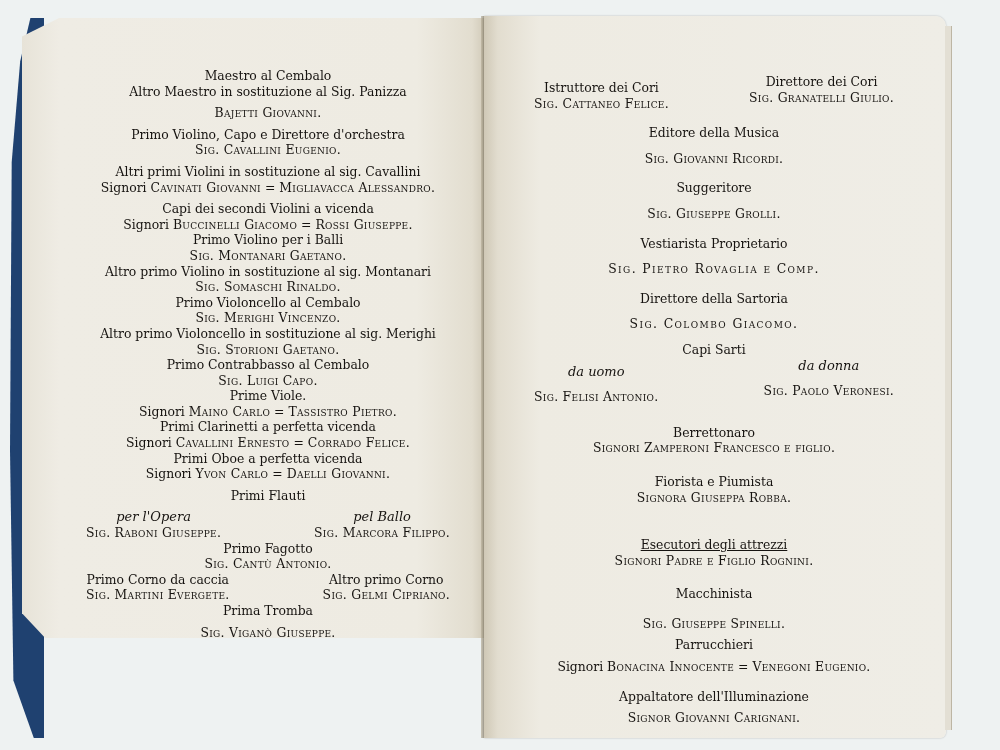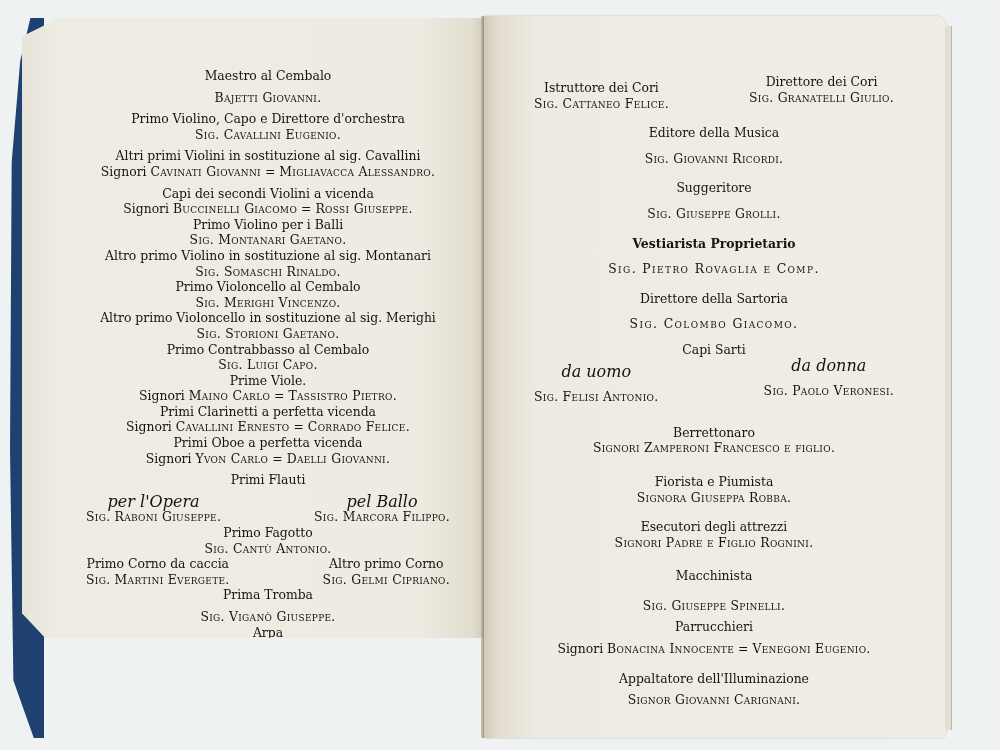--- a/index.html
+++ b/index.html
@@ -46,38 +46,39 @@
     .left .col { left: 60px; width: 372px; top: 50px; }
     .right .col { left: 40px; width: 380px; top: 58px; }
     .ln { display: block; white-space: nowrap; }
     .sc { font-variant: small-caps; letter-spacing: 0.3px; }
     .gap { margin-top: 6px; }
     .gap2 { margin-top: 10px; }
     .pair {
       display: flex; justify-content: space-between; white-space: nowrap;
     }
     .pair > div { text-align: center; }
-    .it { font-style: italic; font-size: 16px; }
+    .it { font-style: italic; font-size: 13px; }
     .eq { display: inline-block; margin: 0 4px; }
     .ghost {
       position: absolute; color: #c9c5bb; font-size: 10px; opacity: 0.55;
       white-space: nowrap; pointer-events: none;
     }
   </style>
 </head>
 <body>
 
 <div class="cover-spine"></div>
 
 <div class="page left">
   <div class="ghost" style="left:250px;top:60px;font-size:14px;"></div>
   <div class="col">
 
     <span class="ln">Maestro al Cembalo</span>
 
+    <span class="ln">Altro Maestro in sostituzione al Sig. Panizza</span>
     <span class="ln sc gap">Bajetti Giovanni.</span>
 
     <span class="ln gap">Primo Violino, Capo e Direttore d'orchestra</span>
     <span class="ln sc">Sig. Cavallini Eugenio.</span>
 
     <span class="ln gap">Altri primi Violini in sostituzione al sig. Cavallini</span>
     <span class="ln"><span>Signori</span> <span class="sc">Cavinati Giovanni</span><span class="eq">=</span><span class="sc">Migliavacca Alessandro.</span></span>
 
     <span class="ln gap">Capi dei secondi Violini a vicenda</span>
     <span class="ln"><span>Signori</span> <span class="sc">Buccinelli Giacomo</span><span class="eq">=</span><span class="sc">Rossi Giuseppe.</span></span>
@@ -155,21 +156,21 @@
         <span class="ln sc">Sig. Granatelli Giulio.</span>
       </div>
     </div>
 
     <span class="ln gap2" style="margin-top:14px;">Editore della Musica</span>
     <span class="ln sc gap2">Sig. Giovanni Ricordi.</span>
 
     <span class="ln gap2" style="margin-top:14px;">Suggeritore</span>
     <span class="ln sc gap2">Sig. Giuseppe Grolli.</span>
 
-    <span class="ln gap2" style="margin-top:14px;font-weight:bold;">Vestiarista Proprietario</span>
+    <span class="ln gap2" style="margin-top:14px;">Vestiarista Proprietario</span>
     <span class="ln sc gap2" style="letter-spacing:1.4px;">Sig. Pietro Rovaglia e Comp.</span>
 
     <span class="ln gap2" style="margin-top:14px;">Direttore della Sartoria</span>
     <span class="ln sc gap2" style="letter-spacing:1.4px;">Sig. Colombo Giacomo.</span>
 
     <span class="ln gap2">Capi Sarti</span>
     <div class="pair" style="padding:0 10px;">
       <div>
         <span class="ln it" style="margin-top:6px;">da uomo</span>
         <span class="ln sc gap2">Sig. Felisi Antonio.</span>
@@ -179,21 +180,21 @@
         <span class="ln sc gap2">Sig. Paolo Veronesi.</span>
       </div>
     </div>
 
     <span class="ln" style="margin-top:20px;">Berrettonaro</span>
     <span class="ln sc">Signori Zamperoni Francesco e figlio.</span>
 
     <span class="ln" style="margin-top:18px;">Fiorista e Piumista</span>
     <span class="ln sc">Signora Giuseppa Robba.</span>
 
-    <span class="ln" style="margin-top:14px;">Esecutori degli attrezzi</span>
+    <span class="ln" style="margin-top:32px;text-decoration:underline;">Esecutori degli attrezzi</span>
     <span class="ln sc">Signori Padre e Figlio Rognini.</span>
 
     <span class="ln" style="margin-top:18px;">Macchinista</span>
     <span class="ln sc" style="margin-top:14px;">Sig. Giuseppe Spinelli.</span>
 
     <span class="ln gap">Parrucchieri</span>
     <span class="ln gap"><span>Signori</span> <span class="sc">Bonacina Innocente</span><span class="eq">=</span><span class="sc">Venegoni Eugenio.</span></span>
 
     <span class="ln" style="margin-top:14px;">Appaltatore dell'Illuminazione</span>
     <span class="ln sc gap">Signor Giovanni Carignani.</span>

